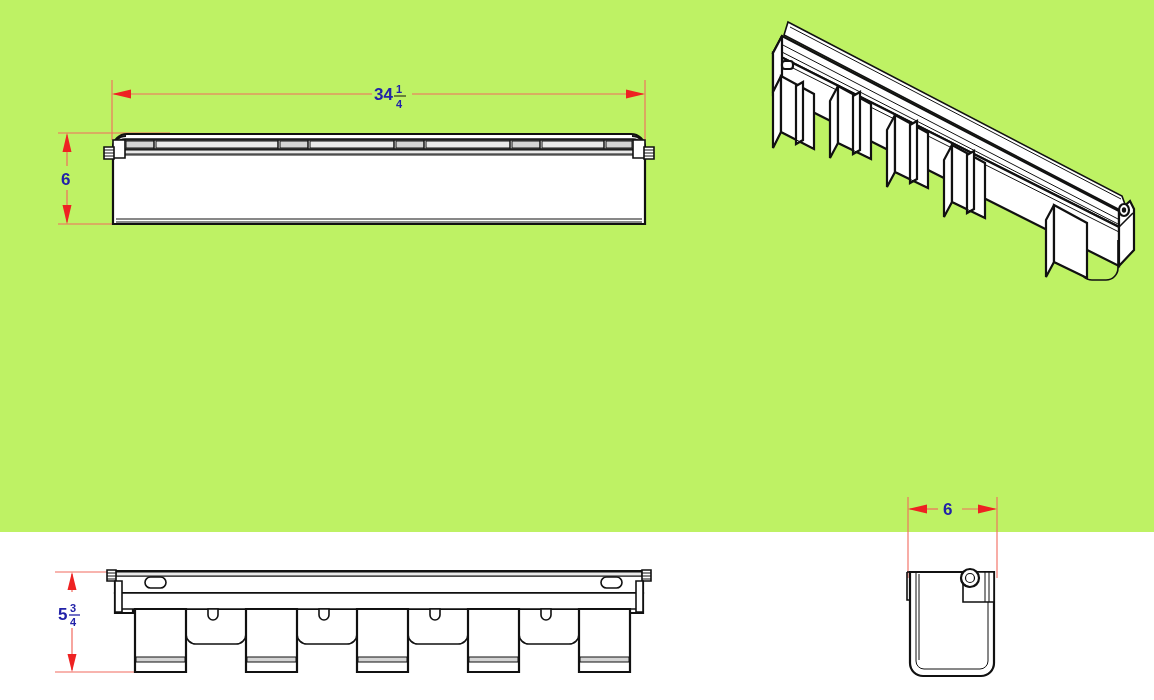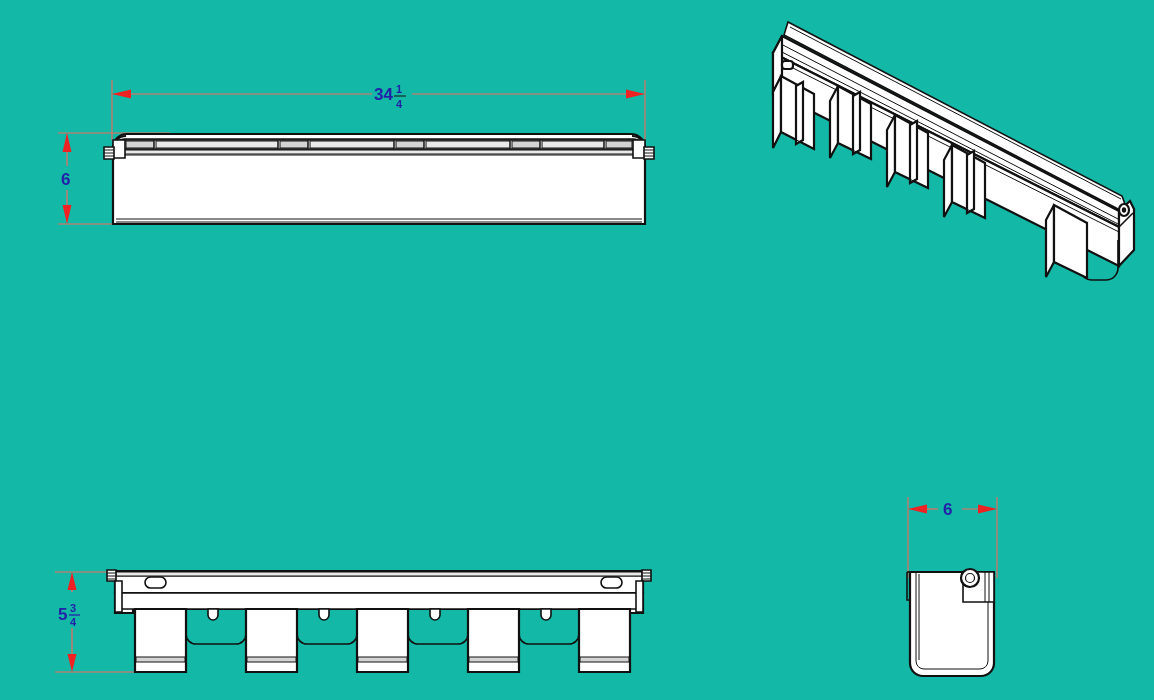--- a/index.html
+++ b/index.html
@@ -11,22 +11,22 @@
   body {
     width: 1154px;
     height: 700px;
     font-family: "Liberation Sans", sans-serif;
     overflow: hidden;
     position: relative;
   }
   #sheet {
     position: relative;
     width: 1154px;
-    height: 700px;
-    background: #14b8a6;
+    height: 532px;
+    background: #bef264;
   }
   #drawing-svg {
     position: absolute;
     left: 0;
     top: 0;
     width: 1154px;
     height: 700px;
     display: block;
   }
   .dim-text {

